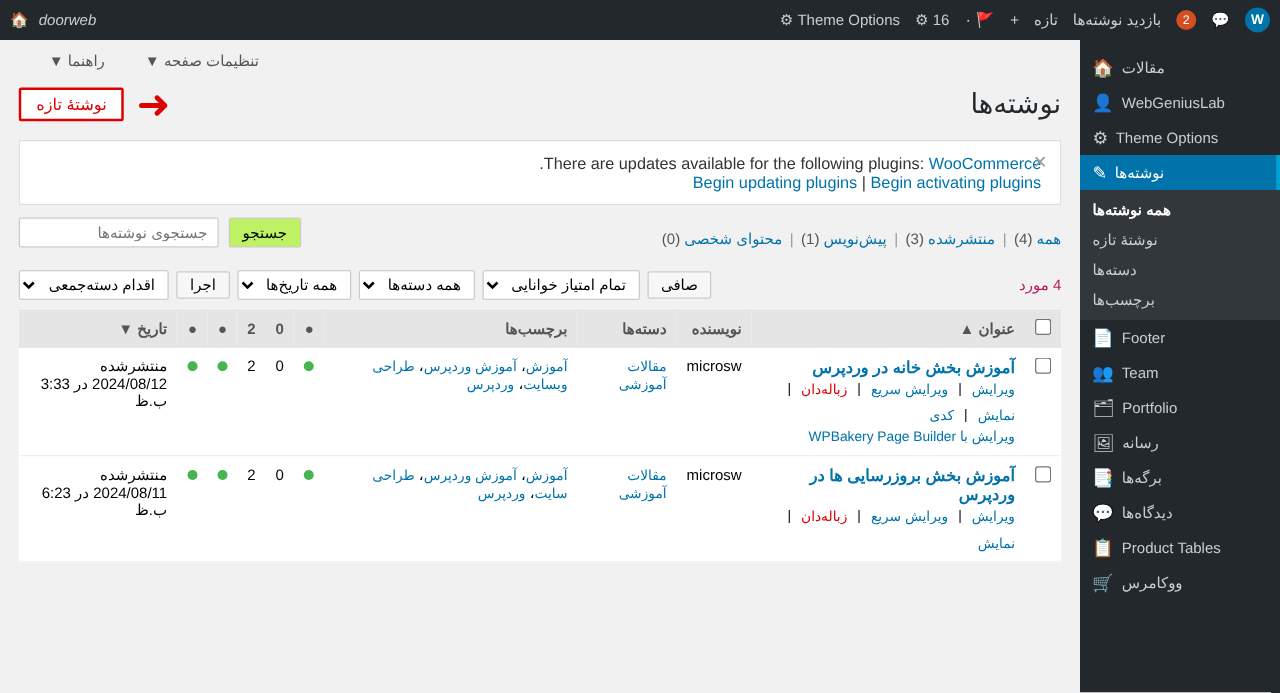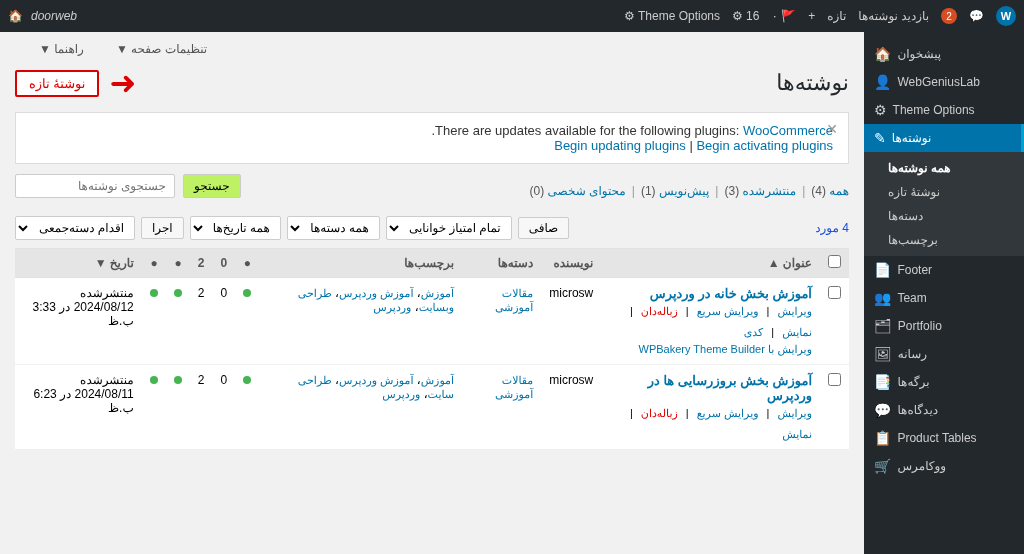--- a/index.html
+++ b/index.html
@@ -81,21 +81,21 @@
     .sidebar-item.active {
       background: #0073aa;
       color: #fff;
       border-right-color: #00a0d2;
     }
     .sidebar-item .icon { font-size: 14px; color: #ccc; }
     .sidebar-item.active .icon { color: #fff; }
 
     .sidebar-sub {
       background: #32373c;
-      padding: 4px 14px;
+      padding: 4px 0;
     }
     .sidebar-sub-item {
       display: flex;
       align-items: center;
       justify-content: flex-end;
       padding: 5px 20px 5px 10px;
       color: #ccc;
       font-size: 12px;
       cursor: pointer;
     }
@@ -226,21 +226,21 @@
       background: #fff;
     }
     .action-bar button {
       padding: 3px 10px;
       border: 1px solid #ccc;
       background: #f7f7f7;
       font-size: 12px;
       cursor: pointer;
       border-radius: 2px;
     }
-    .count-label { font-size: 12px; color: #1d4ed8; margin-left: auto; }
+    .count-label { font-size: 12px; color: #be185d; margin-left: auto; }
 
     
     .posts-table {
       width: 100%;
       border-collapse: collapse;
       background: #fff;
       font-size: 12px;
     }
     .posts-table th {
       background: #e5e5e5;
@@ -283,21 +283,21 @@
   <div class="left-section">
     <span class="site-name">doorweb</span>
     <span>🏠</span>
   </div>
 </div>
 
 <div class="layout">
 
   <div class="sidebar">
     <div class="sidebar-item">
-      <span>پیشخوان</span>
+      <span>مقالات</span>
       <span class="icon">🏠</span>
     </div>
     <div class="sidebar-item">
       <span>WebGeniusLab</span>
       <span class="icon">👤</span>
     </div>
     <div class="sidebar-item">
       <span>Theme Options</span>
       <span class="icon">⚙</span>
     </div>
@@ -423,21 +423,21 @@
           <td>
             <a class="post-title-link">آموزش بخش خانه در وردپرس</a>
             <div class="post-actions">
               <a>ویرایش</a> |
               <a>ویرایش سریع</a> |
               <a class="trash">زباله‌دان</a> |
               <a>نمایش</a> |
               <a>کدی</a>
             </div>
             <div class="post-actions">
-              <a>ویرایش با WPBakery Theme Builder</a>
+              <a>ویرایش با WPBakery Page Builder</a>
             </div>
           </td>
           <td>microsw</td>
           <td><a class="tag-link">مقالات آموزشی</a></td>
           <td>
             <a class="tag-link">آموزش</a>،
             <a class="tag-link">آموزش وردپرس</a>،
             <a class="tag-link">طراحی وبسایت</a>،
             <a class="tag-link">وردپرس</a>
           </td>

